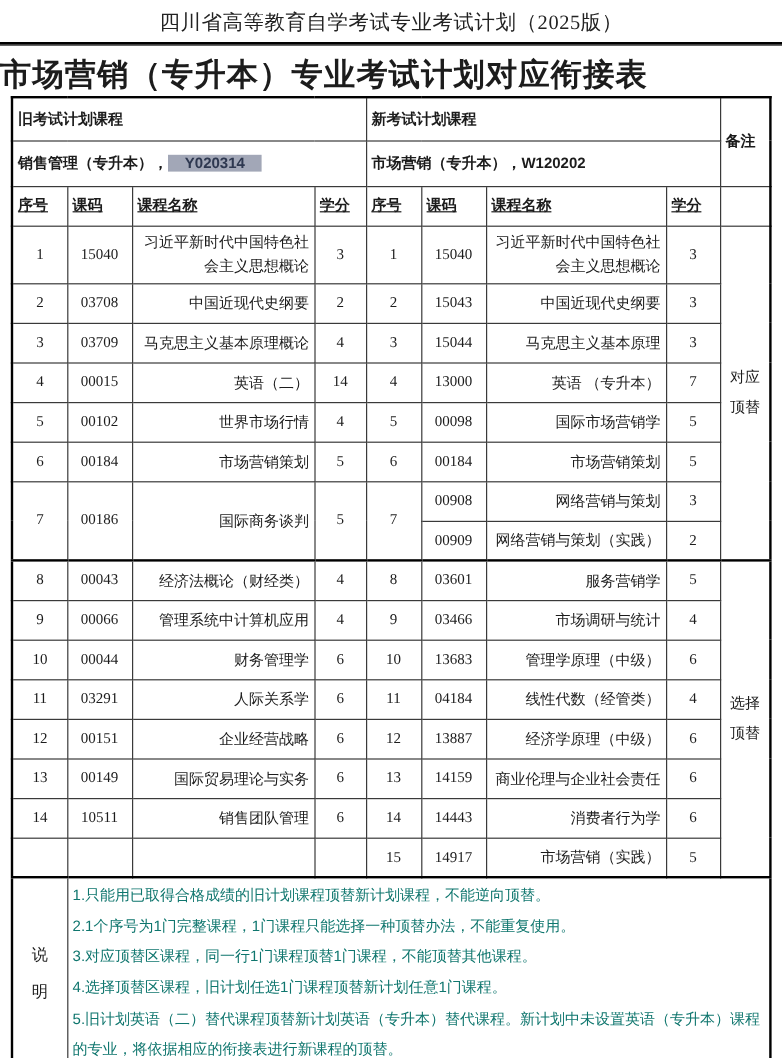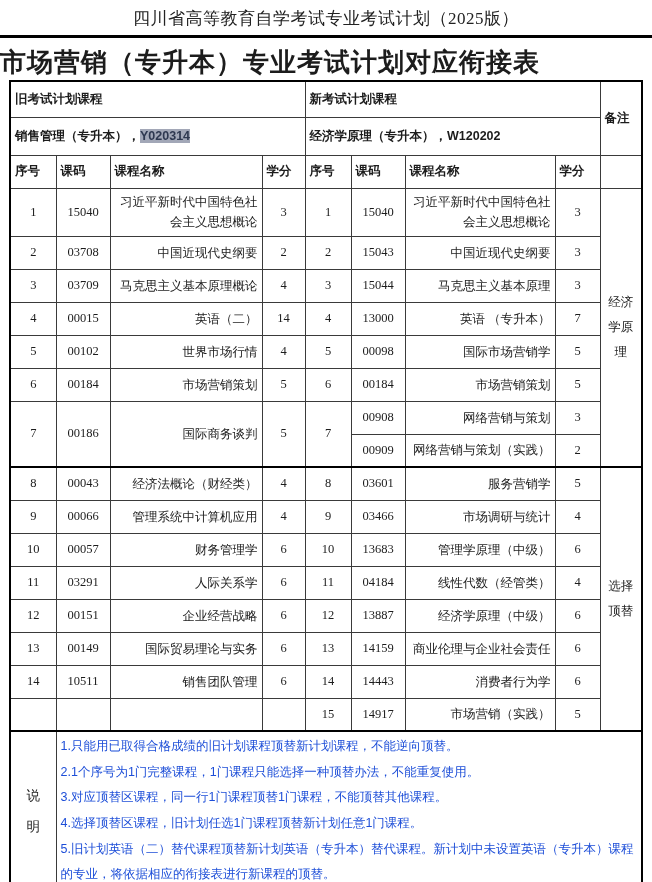--- a/index.html
+++ b/index.html
@@ -46,30 +46,30 @@
   }
   td.c { text-align: center; }
   td.l { text-align: right; padding-left: 8px; line-height: 1.6; }
   .hd {
     font-family: "Liberation Sans", sans-serif;
     font-weight: bold;
     font-size: 13px;
   }
   tr.hrow1 { height: 36px; }
   tr.hrow2 { height: 38px; }
-  tr.hrow3 { height: 33px; }
+  tr.hrow3 { height: 33px; text-decoration: underline; }
   tr.r-tall { height: 48px; }
   tr.r { height: 33px; }
   tr.sec2-start td { border-top: 2.5px solid #000; }
   tr.notes-row td { border-top: 2.5px solid #000; }
   tr.notes-row { height: 158px; }
   .hl {
     background: #a2a7b7;
     color: #2e3850;
-    padding: 0 0;
+    padding: 0 14px;
   }
   td.remark-cell { text-align: center; }
   .vtext {
     width: 2.2em;
     margin: 0 auto;
     line-height: 2.0;
     text-align: center;
     font-size: 12.5px;
   }
   .vlabel {
@@ -81,21 +81,21 @@
     font-family: "Liberation Sans", sans-serif;
   }
   td.notes-body {
     vertical-align: top;
     padding: 8px 10px 4px 10px;
   }
   .note-line {
     font-family: "Liberation Sans", sans-serif;
     font-size: 12.5px;
     line-height: 2.05;
-    color: #1d4ed8;
+    color: #0f766e;
     text-align: left;
   }
 </style>
 </head>
 <body>
 
 <div class="page-header">四川省高等教育自学考试专业考试计划（2025版）</div>
 <div class="double-rule"></div>
 <div class="page-title">市场营销（专升本）专业考试计划对应衔接表</div>
 
@@ -114,21 +114,21 @@
 
   <tbody>
       <tr class="hrow1">
     <td colspan="4" class="hd">旧考试计划课程</td>
     <td colspan="4" class="hd">新考试计划课程</td>
     <td rowspan="2" class="hd">备注</td>
   </tr>
 
   <tr class="hrow2">
     <td colspan="4" class="hd"><span>销售管理（专升本），</span><span class="hl">Y020314</span></td>
-    <td colspan="4" class="hd">经济学原理（专升本），W120202</td>
+    <td colspan="4" class="hd">市场营销（专升本），W120202</td>
   </tr>
 
   <tr class="hrow3">
     <td class="hd">序号</td>
     <td class="hd">课码</td>
     <td class="hd">课程名称</td>
     <td class="hd">学分</td>
     <td class="hd">序号</td>
     <td class="hd">课码</td>
     <td class="hd">课程名称</td>
@@ -139,21 +139,21 @@
   <tr class="r-tall">
     <td class="c">1</td>
     <td class="c">15040</td>
     <td class="l">习近平新时代中国特色社会主义思想概论</td>
     <td class="c">3</td>
     <td class="c">1</td>
     <td class="c">15040</td>
     <td class="l">习近平新时代中国特色社会主义思想概论</td>
     <td class="c">3</td>
     <td rowspan="8" class="remark-cell">
-          <div class="vtext">经济学原理</div>
+          <div class="vtext">对应顶替</div>
         </td>
   </tr>
 
   <tr class="r">
     <td class="c">2</td>
     <td class="c">03708</td>
     <td class="l">中国近现代史纲要</td>
     <td class="c">2</td>
     <td class="c">2</td>
     <td class="c">15043</td>
@@ -241,21 +241,21 @@
     <td class="l">管理系统中计算机应用</td>
     <td class="c">4</td>
     <td class="c">9</td>
     <td class="c">03466</td>
     <td class="l">市场调研与统计</td>
     <td class="c">4</td>
   </tr>
 
   <tr class="r">
     <td class="c">10</td>
-    <td class="c">00057</td>
+    <td class="c">00044</td>
     <td class="l">财务管理学</td>
     <td class="c">6</td>
     <td class="c">10</td>
     <td class="c">13683</td>
     <td class="l">管理学原理（中级）</td>
     <td class="c">6</td>
   </tr>
 
   <tr class="r">
     <td class="c">11</td>

